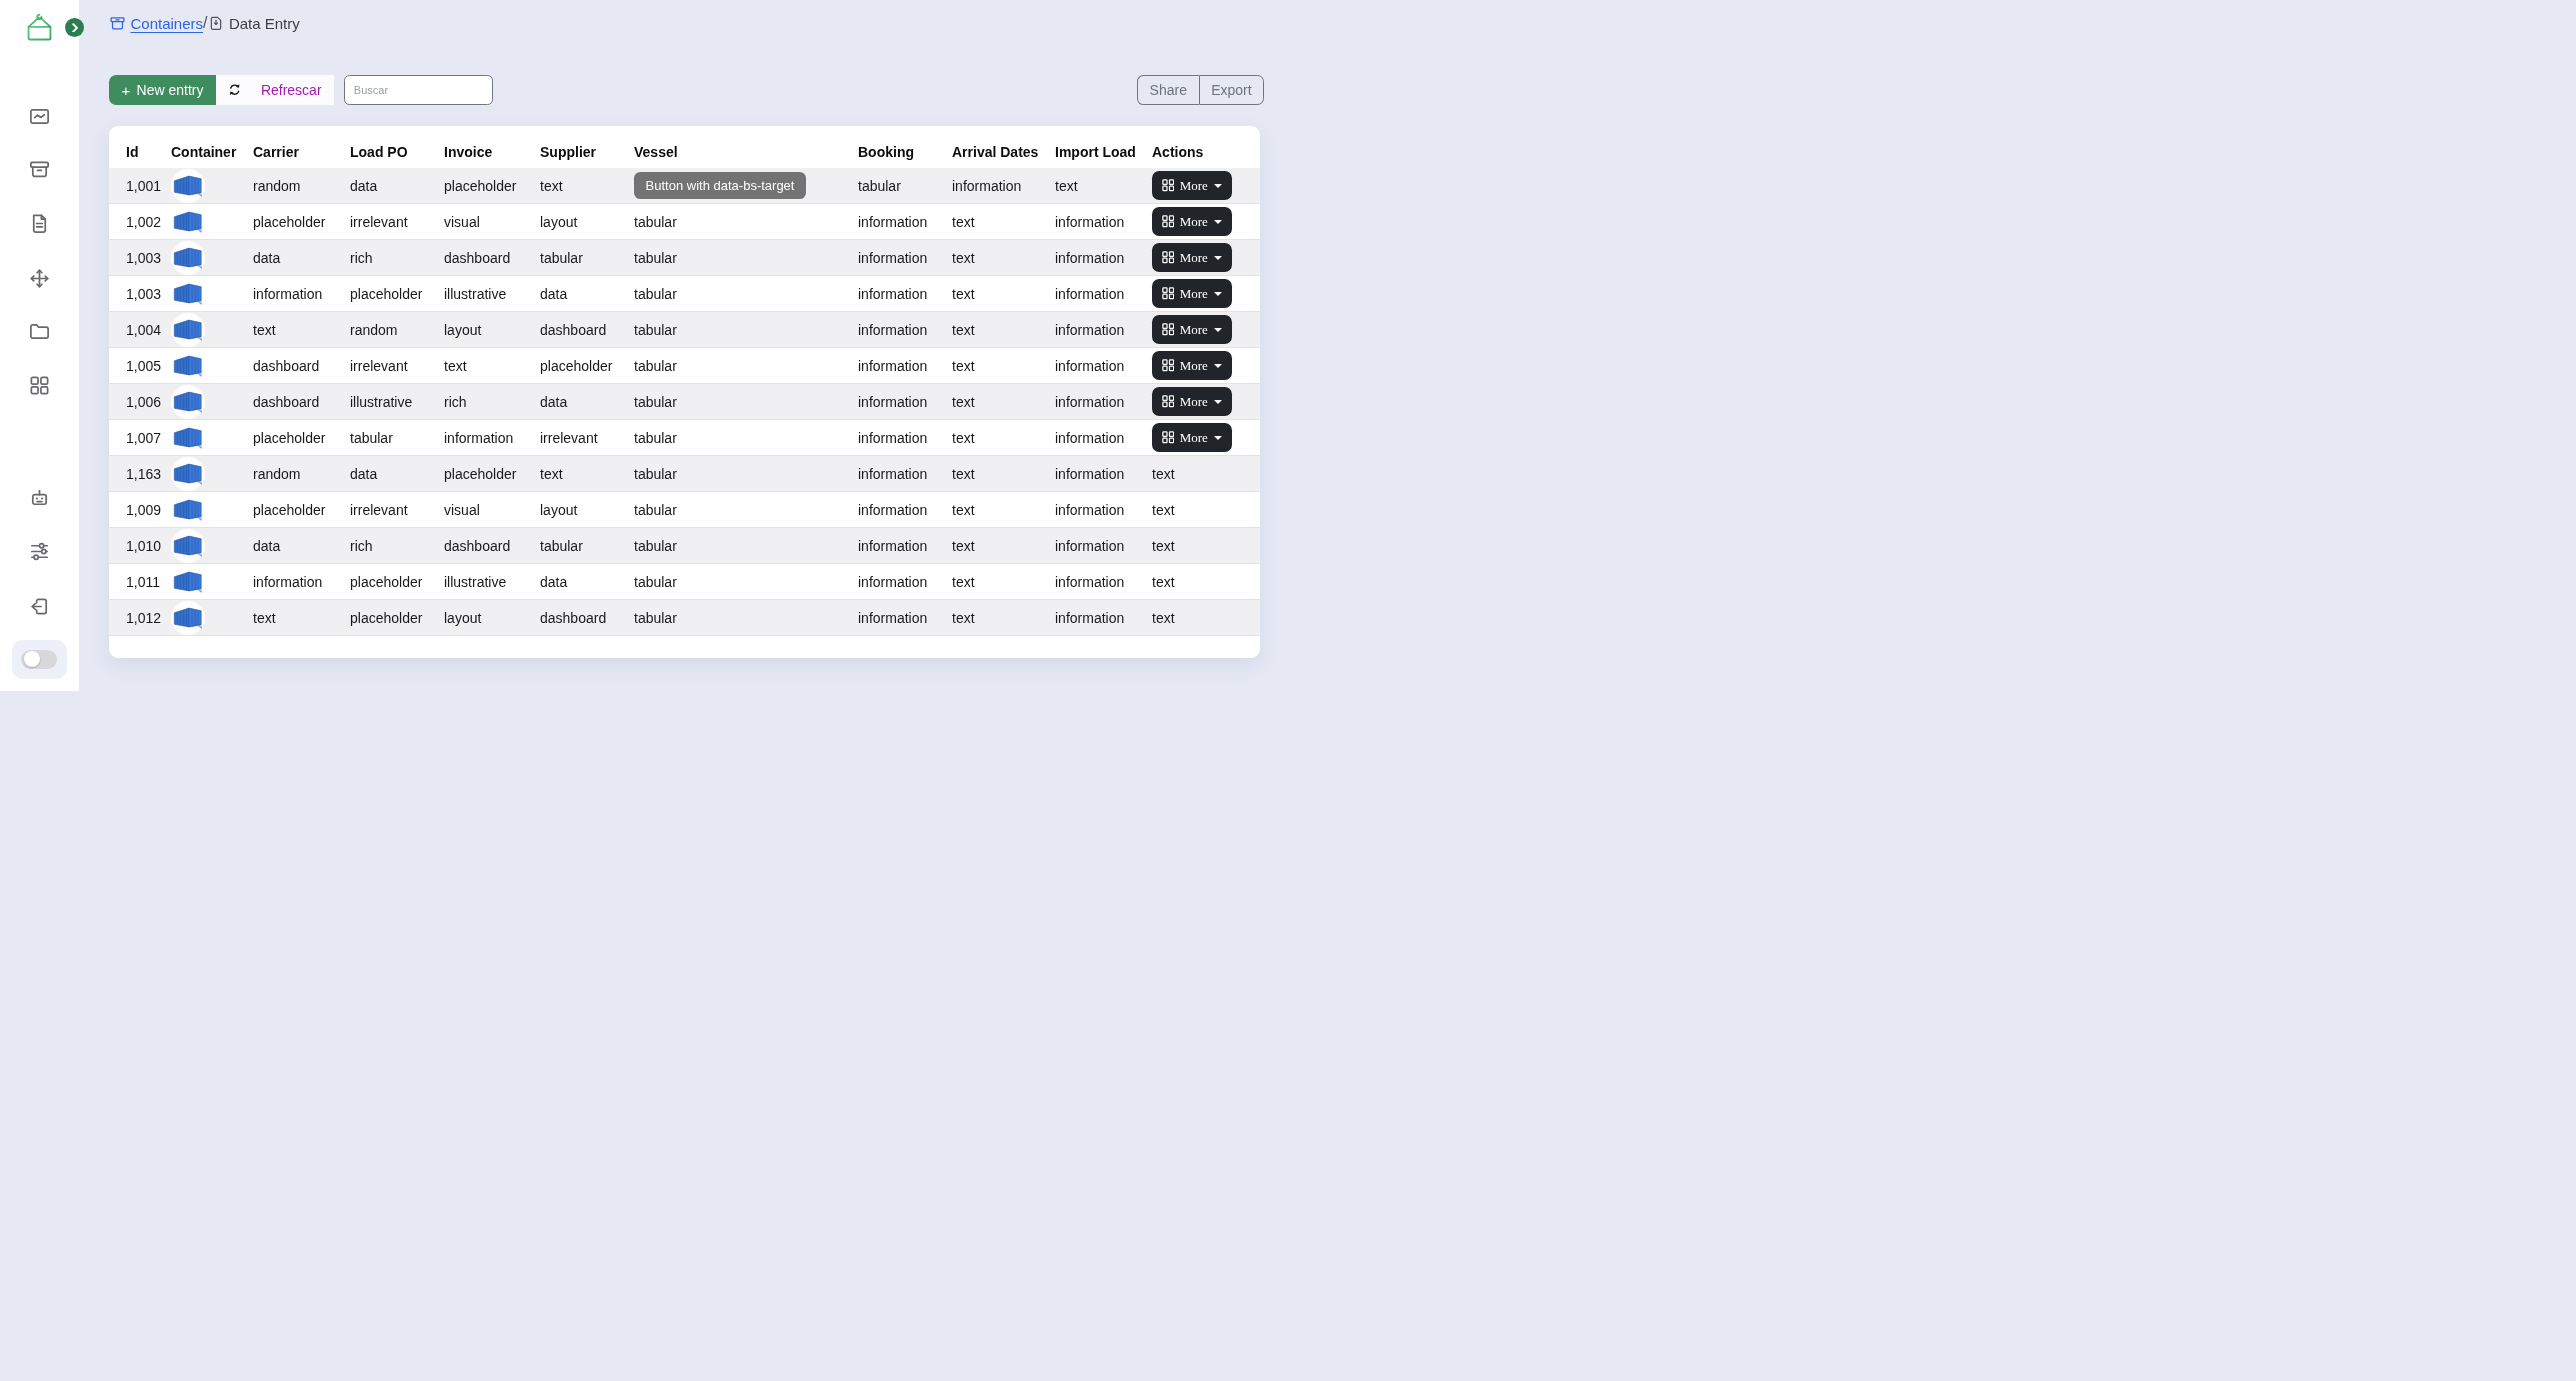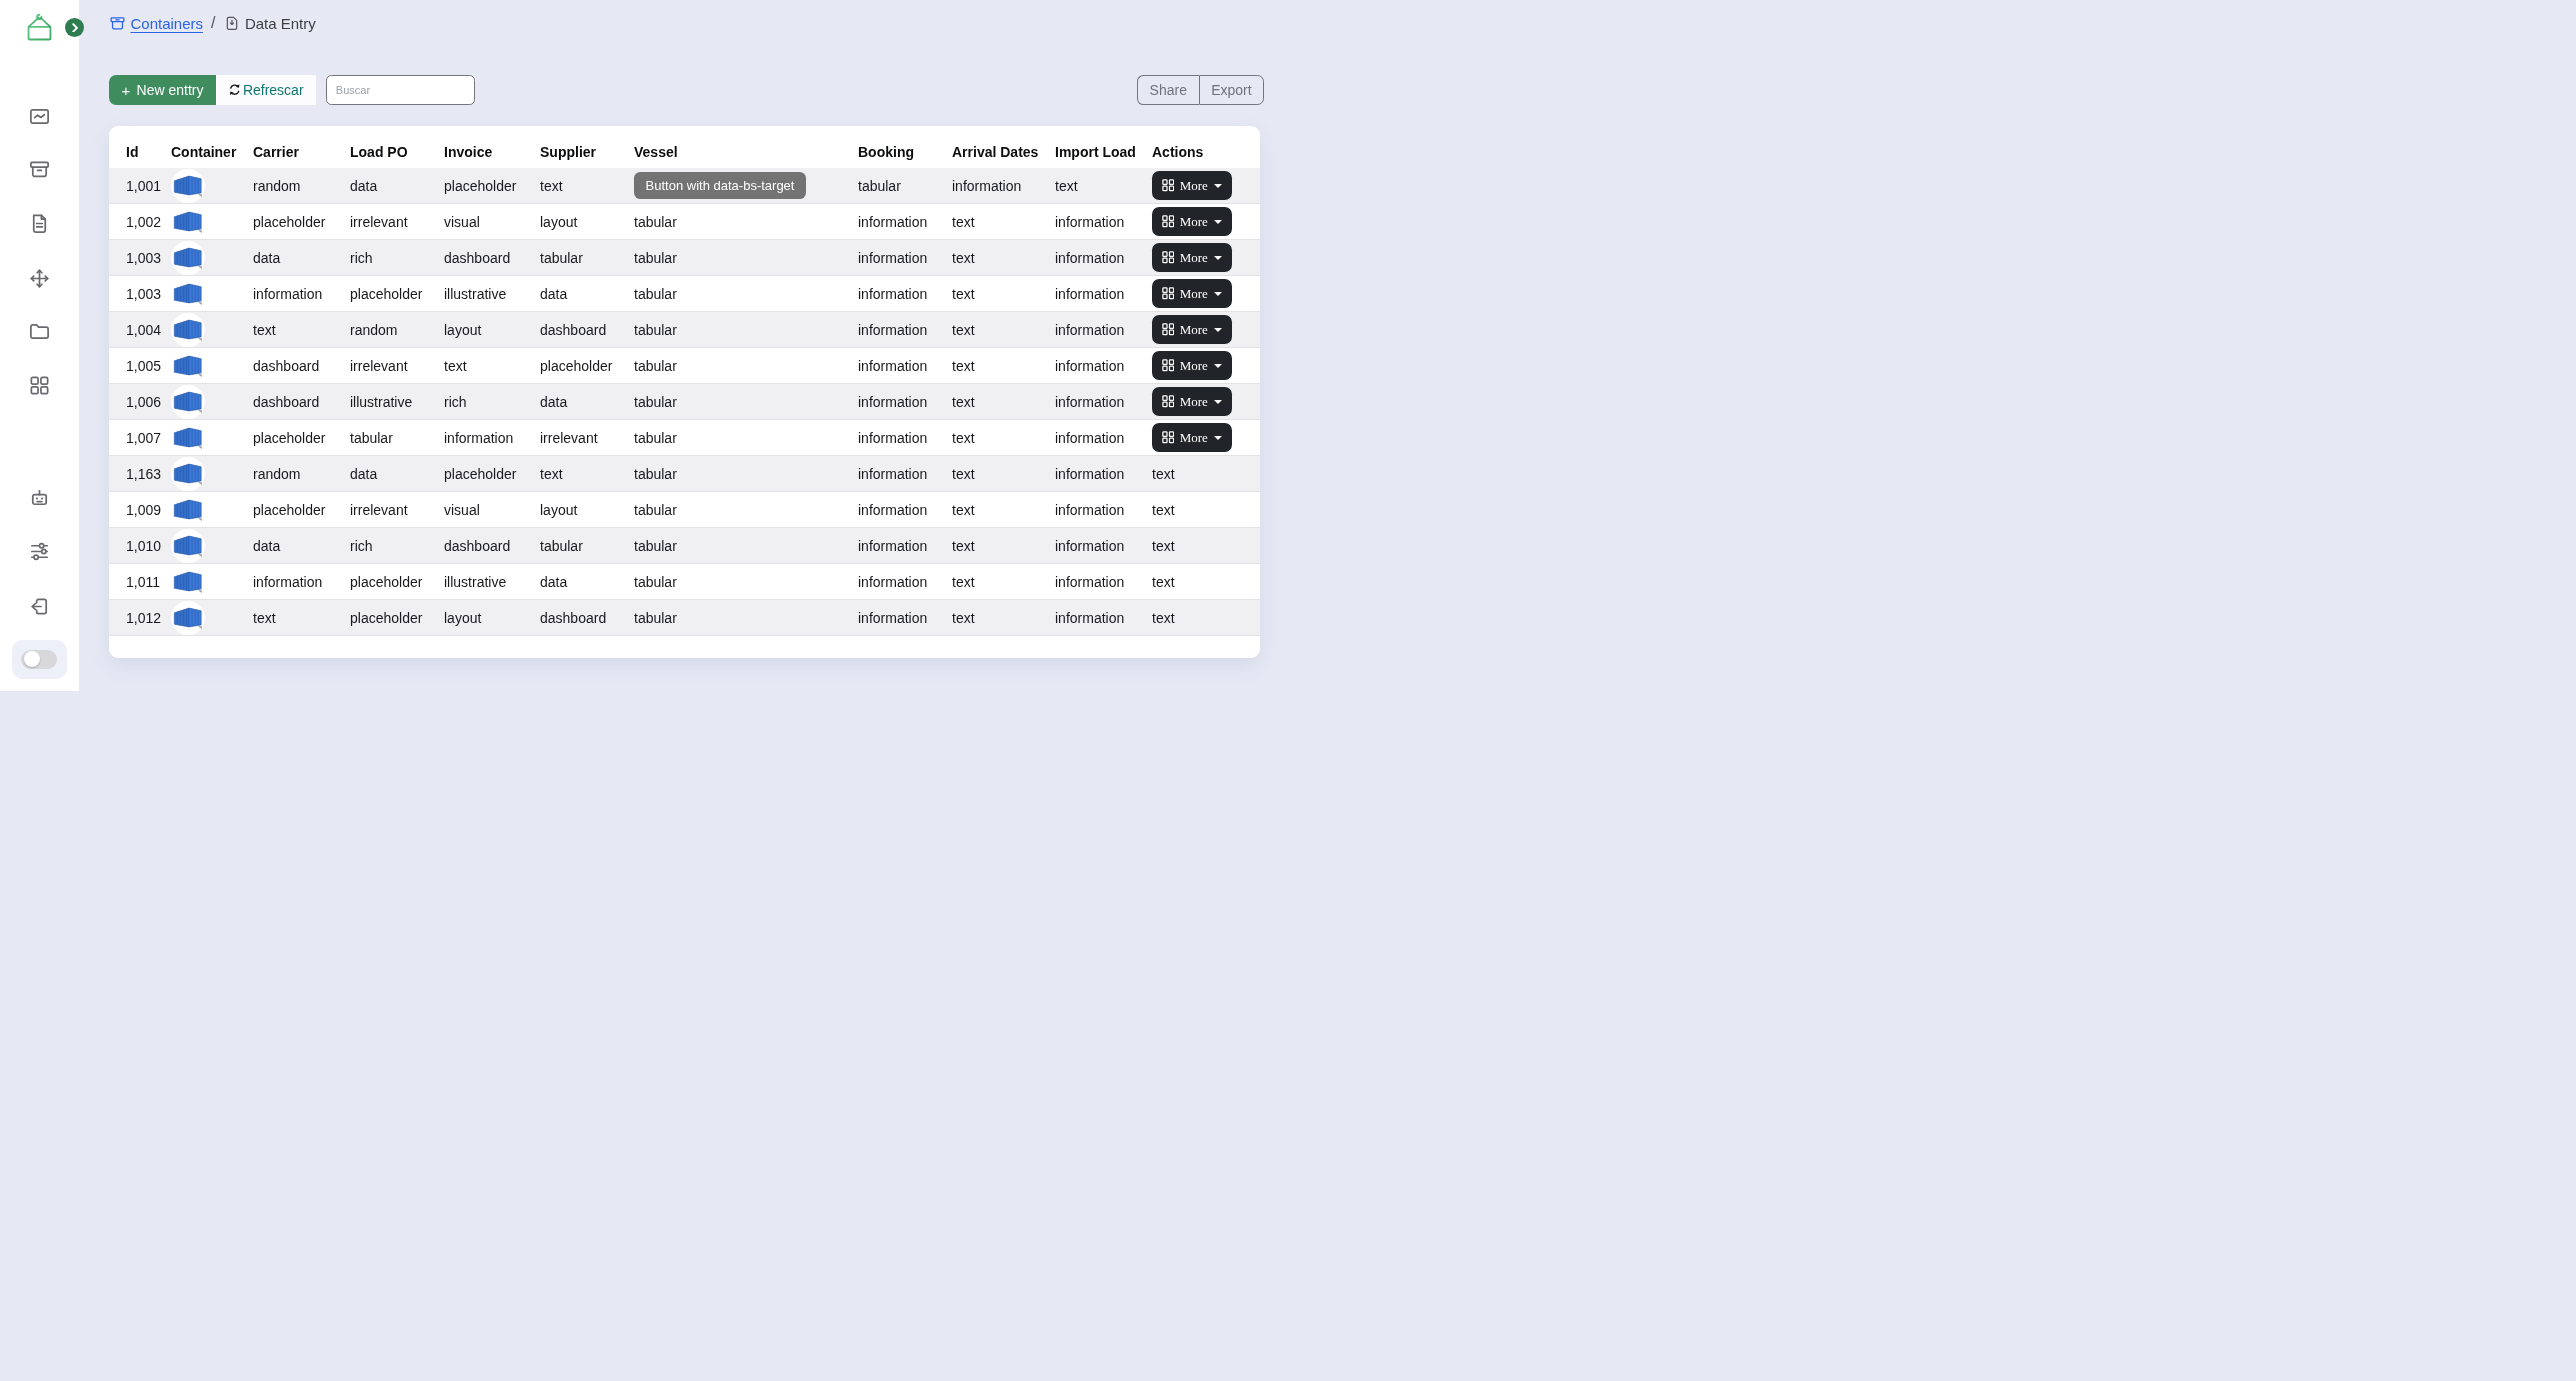--- a/index.html
+++ b/index.html
@@ -13,31 +13,31 @@
   .sidebar-toggle { position:absolute; left:65px; top:18px; width:19px; height:19px; border-radius:50%;
     background:#2e7d51; z-index:3; display:flex; align-items:center; justify-content:center; cursor:pointer; }
   .nav-icon { position:absolute; left:0; width:79px; display:flex; justify-content:center; cursor:pointer; }
   .theme-box { position:absolute; left:11.6px; top:640px; width:55px; height:39px; border-radius:10.7px; background:#eef0f9;
     display:flex; align-items:center; justify-content:center; }
   .switch { width:36px; height:19.7px; border-radius:9.8px; background:#d8d8dc; position:relative; cursor:pointer; }
   .knob { position:absolute; left:2.7px; top:1.8px; width:16px; height:16px; border-radius:50%; background:#ffffff;
     box-shadow:0 0.9px 1.8px rgba(0,0,0,.25); }
 
   
-  .breadcrumb { position:absolute; left:109px; top:14.3px; display:flex; align-items:center; gap:8px; font-size:15px; z-index:1;justify-content:space-between; }
+  .breadcrumb { position:absolute; left:109px; top:14.3px; display:flex; align-items:center; gap:0; font-size:15px; z-index:1;justify-content:space-between; }
   .crumb-link { display:inline-flex; align-items:center; gap:4.5px; color:#2b63ea; text-decoration:underline;
     text-underline-offset:2.7px; cursor:pointer; }
   .crumb-sep { color:#4b5563; font-size:16px; }
   .crumb-current { display:inline-flex; align-items:center; gap:5.4px; color:#3d3f45; }
 
   
   .toolbar { position:absolute; left:109px; top:75px; height:30px; display:flex; align-items:stretch; z-index:1; }
   .btn-new { display:flex; align-items:center; gap:6.3px; background:#3f8d5e; color:#ffffff; font-size:14px;
     padding:0 12.5px; border:none; border-radius:7.2px 0 0 7.2px; cursor:pointer; font-family:inherit; }
-  .btn-refresh { display:flex; align-items:center; gap:1px; background:#fcfcfe; color:#0f766e; font-size:14px;
+  .btn-refresh { display:flex; align-items:center; gap:19px; background:#fcfcfe; color:#a21caf; font-size:14px;
     padding:0 12.5px; border:none; cursor:pointer; font-family:inherit; }
   .search-input { margin-left:9.8px; width:149px; border:1.3px solid #73757e; border-radius:5.4px; background:#ffffff;
     font-size:11px; padding:0 9px; color:#1f2023; font-family:inherit; }
   .search-input::placeholder { color:#9aa0a8; }
   .btn-group { position:absolute; left:1137px; top:75px; height:30px; display:flex; z-index:1; }
   .btn-ghost { background:transparent; border:1.3px solid #70757f; color:#6d737e; font-size:14px; padding:0 11.6px;
     cursor:pointer; font-family:inherit; }
   .btn-share { border-radius:6.3px 0 0 6.3px; border-right:none; }
   .btn-export { border-radius:0 6.3px 6.3px 0; }
 

